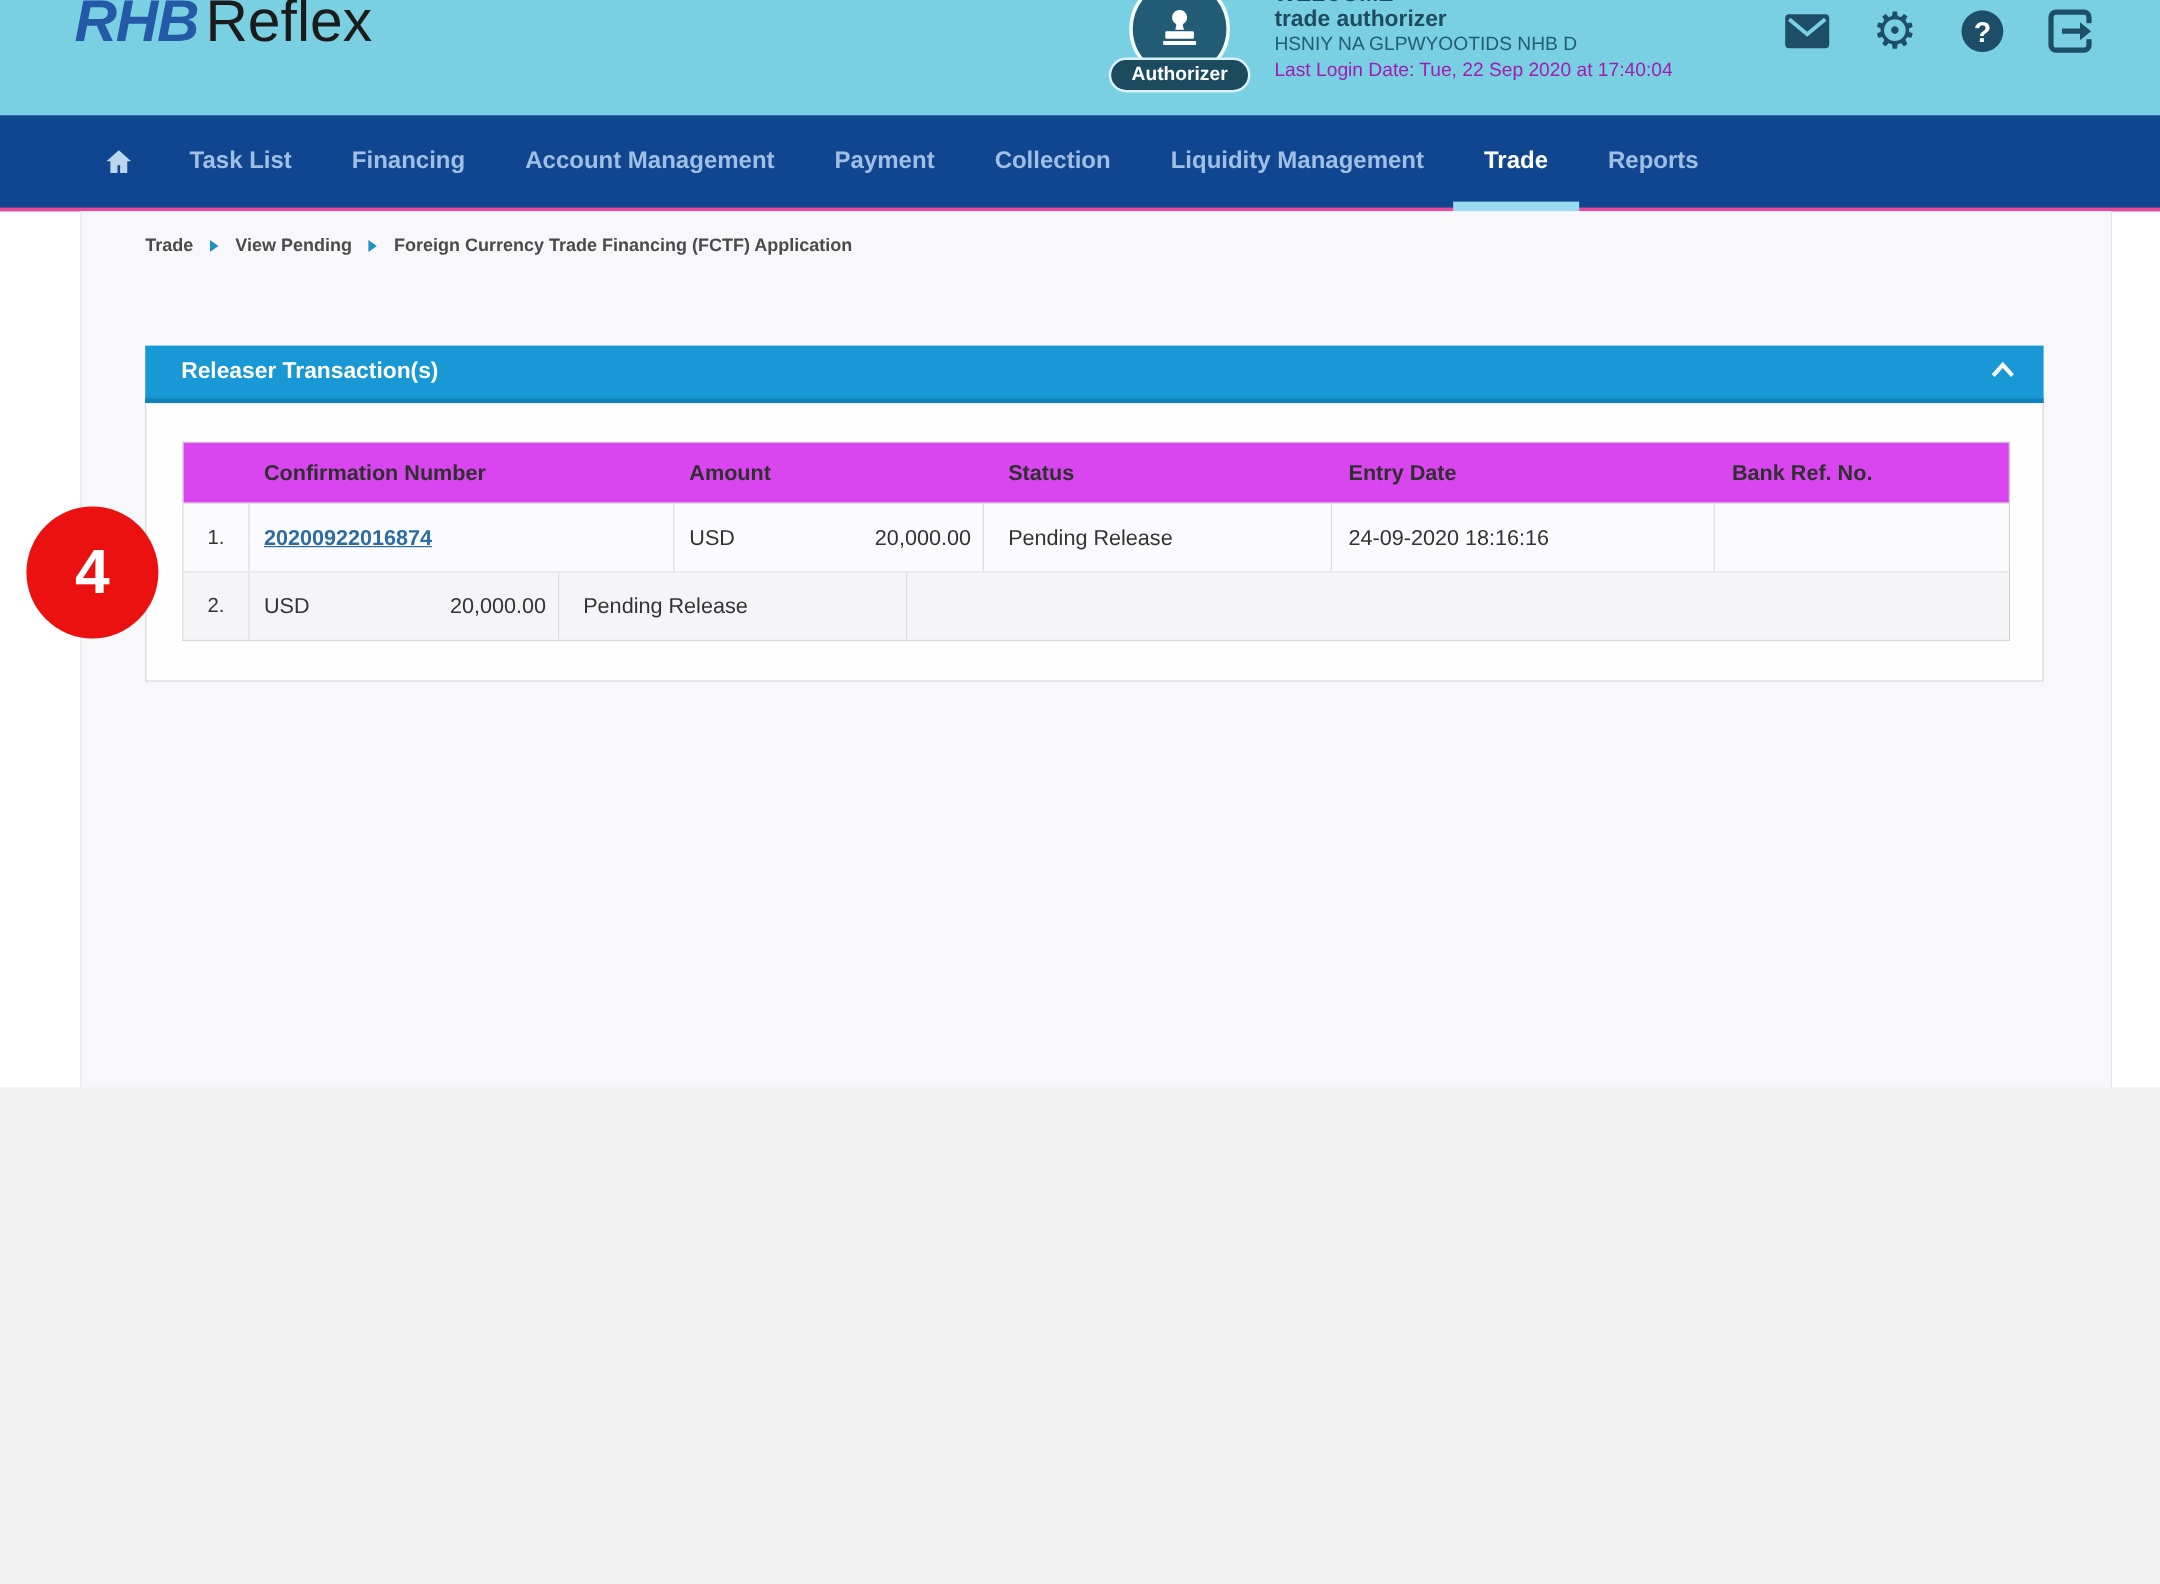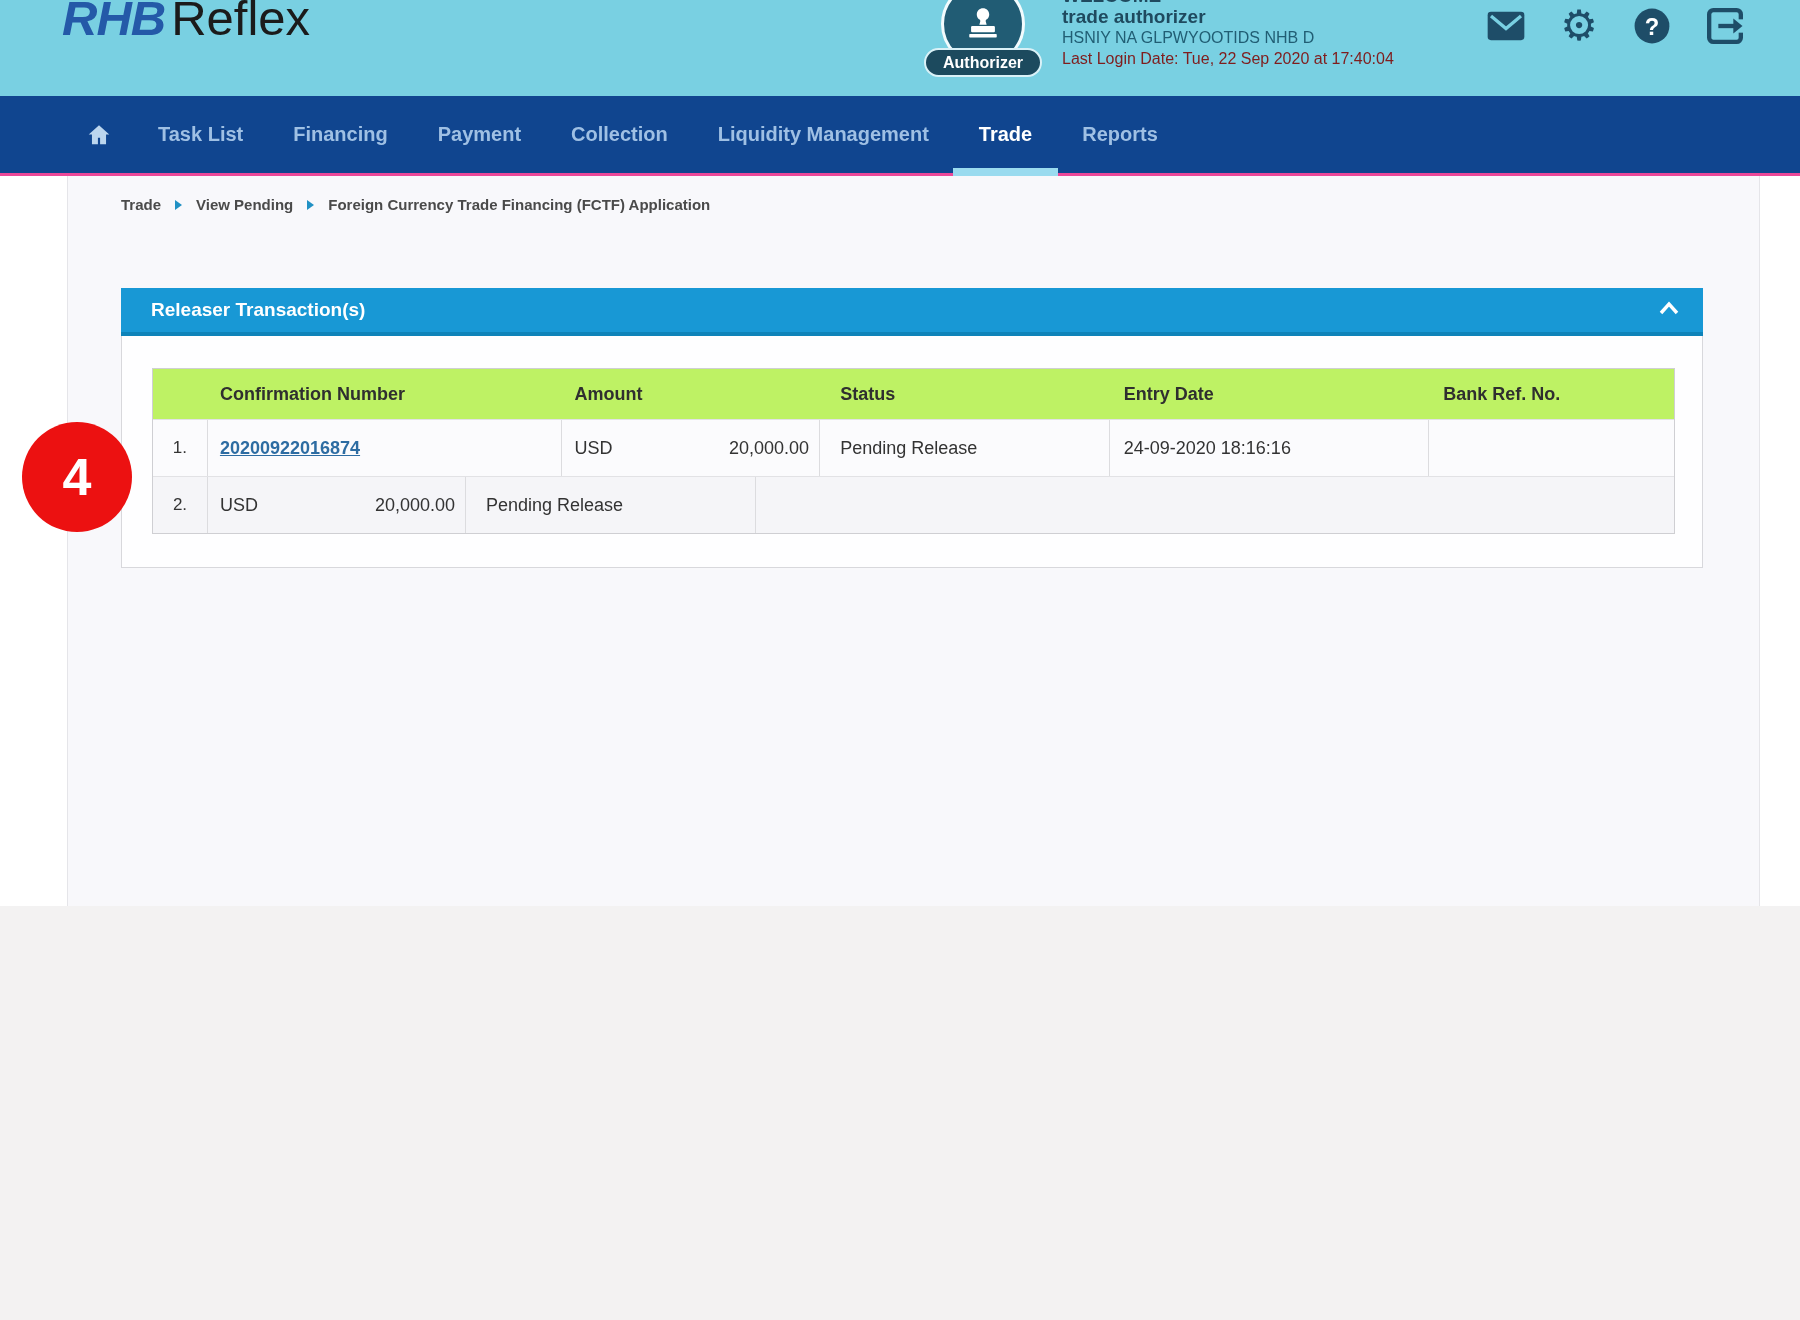--- a/index.html
+++ b/index.html
@@ -27,21 +27,21 @@
   .role-pill {
     position:absolute; left:924px; top:48px; width:118px; height:29px;
     background:#1C4A5E; border:2px solid #d9f1f7; border-radius:15px;
     color:#fff; font-size:16px; font-weight:700;
     display:flex; align-items:center; justify-content:center; z-index:3;
   }
   .user-block { position:absolute; left:1062px; top:-15px; line-height:21px; white-space:nowrap; }
   .user-block .welcome { font-weight:700; color:#1F4A5F; font-size:19px; }
   .user-block .uname  { font-weight:700; color:#1F4A5F; font-size:19px; }
   .user-block .ucompany { color:#215E74; font-size:16px; }
-  .user-block .ulogin   { color:#7f1d1d; font-size:16px; }
+  .user-block .ulogin   { color:#a21caf; font-size:16px; }
 
   .header-icons { position:absolute; right:55px; top:6px; display:flex; gap:33px; align-items:center; }
   .hicon { width:40px; height:40px; display:flex; align-items:center; justify-content:center; cursor:pointer; }
 
   
   .navbar {
     position:absolute; left:0; top:96px; width:1800px; height:80px;
     background:#10458F; border-bottom:3px solid #ec4899;
     display:flex; align-items:center; padding-left:86px;
   }
@@ -80,21 +80,21 @@
     padding:0 24px 0 30px; cursor:pointer;
   }
   .panel-title { color:#fff; font-size:19px; font-weight:700; }
   .panel-body {
     background:#FEFEFF; border:1px solid #D8D8DC; border-top:none;
     height:232px; position:relative;
   }
 
   
   .tbl { position:absolute; left:30px; top:32px; width:1523px; border:1px solid #CFCFD3; border-collapse:collapse; }
-  .tbl-header { display:flex; height:50px; background:#bef264; align-items:center; }
+  .tbl-header { display:flex; height:50px; background:#d946ef; align-items:center; }
   .tbl-header .hc { font-size:18px; font-weight:700; color:#2F2F2F; }
   .row { display:flex; height:57px; align-items:stretch; border-top:1px solid #E2E2E5; }
   .row.r0 { background:#FBFBFD; }
   .row.r1 { background:#F5F5F8; }
   .cell { display:flex; align-items:center; border-right:1px solid #DCDCDF; font-size:18px; color:#333; }
   .cell:last-child { border-right:none; }
   .c-num  { width:55px;  justify-content:center; font-size:17px; }
   .c-conf { width:355px; padding-left:12px; }
   .c-amt  { width:258px; padding:0 10px 0 12px; justify-content:space-between; }
   .c-stat { width:290px; padding-left:20px; }
@@ -172,20 +172,21 @@
 </div>
 
 <div class="navbar">
   <div class="nav-home">
     <svg width="26" height="26" viewBox="0 0 24 24" fill="#BCD6EE">
       <path d="M12 3 L2.5 11.5 h3 v9 h5.5 v-6 h2 v6 h5.5 v-9 h3 Z"></path>
     </svg>
   </div>
   <div class="nav-item">Task List</div>
   <div class="nav-item">Financing</div>
+  <div class="nav-item">Account Management</div>
   <div class="nav-item">Payment</div>
   <div class="nav-item">Collection</div>
   <div class="nav-item">Liquidity Management</div>
   <div class="nav-item active">Trade</div>
   <div class="nav-item">Reports</div>
 </div>
 
 <div class="content-wrap">
 
   <div class="breadcrumb">

